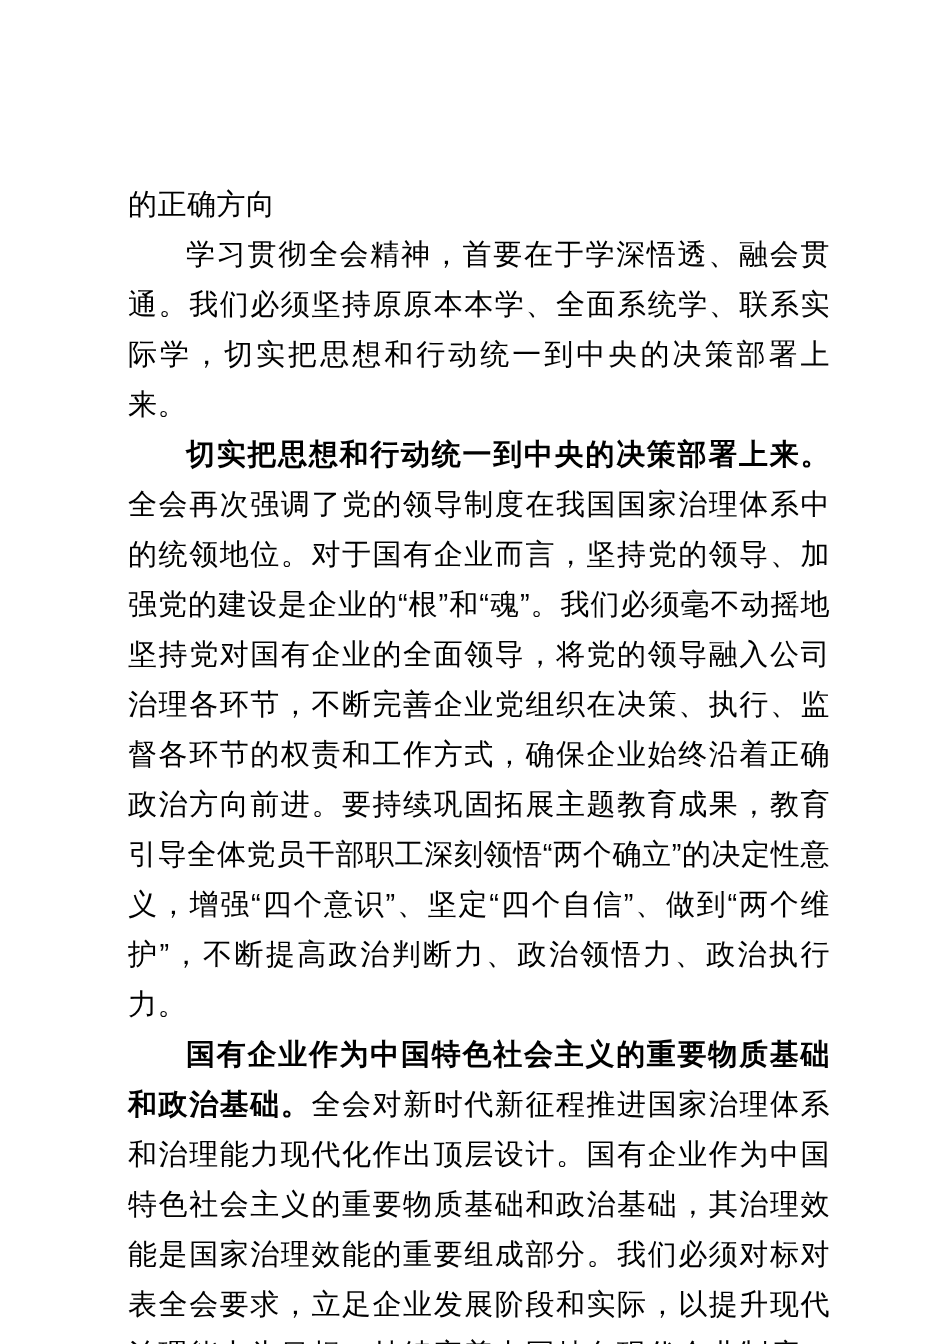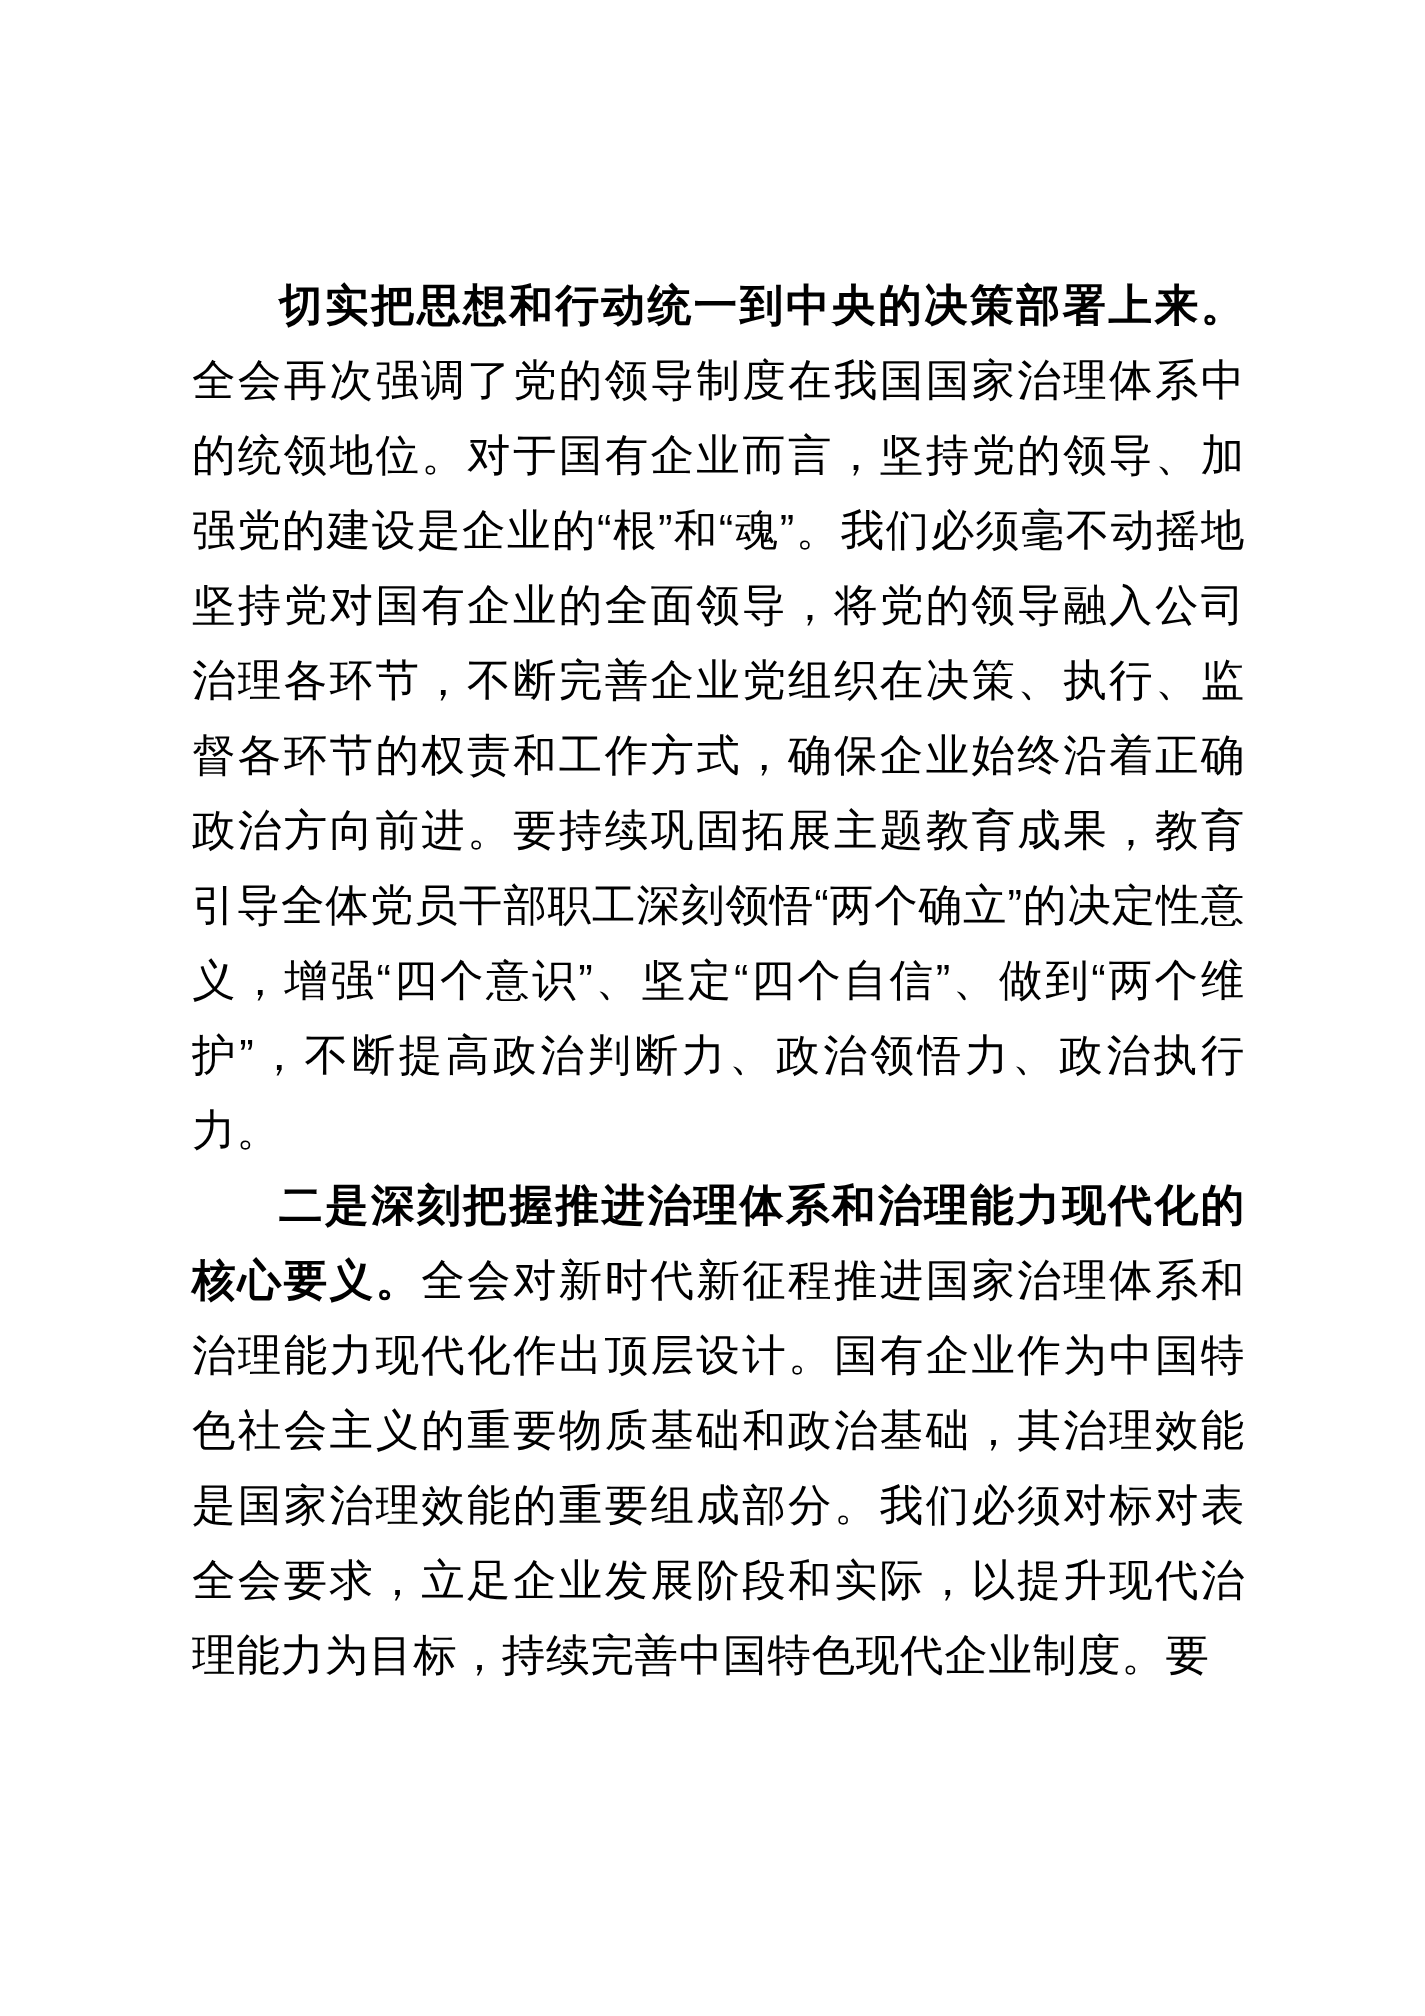--- a/index.html
+++ b/index.html
@@ -39,16 +39,18 @@
   }
   .run.bold {
     font-weight: bold;
   }
 </style>
 </head>
 <body>
 
 <div class="page">
   <div class="text-block" style="color: rgb(0, 0, 0);">
+      <p class="para"><span class="run">的正确方向</span></p>
+      <p class="para indent"><span class="run">学习贯彻全会精神，首要在于学深悟透、融会贯通。我们必须坚持原原本本学、全面系统学、联系实际学，切实把思想和行动统一到中央的决策部署上来。</span></p>
       <p class="para indent"><span class="run bold">切实把思想和行动统一到中央的决策部署上来。</span><span class="run">全会再次强调了党的领导制度在我国国家治理体系中的统领地位。对于国有企业而言，坚持党的领导、加强党的建设是企业的“根”和“魂”。我们必须毫不动摇地坚持党对国有企业的全面领导，将党的领导融入公司治理各环节，不断完善企业党组织在决策、执行、监督各环节的权责和工作方式，确保企业始终沿着正确政治方向前进。要持续巩固拓展主题教育成果，教育引导全体党员干部职工深刻领悟“两个确立”的决定性意义，增强“四个意识”、坚定“四个自信”、做到“两个维护”，不断提高政治判断力、政治领悟力、政治执行力。</span></p>
-      <p class="para indent"><span class="run bold">二是深刻把握推进治理体系和治理能力现代化的核心要义。</span><span class="run">全会对新时代新征程推进国家治理体系和治理能力现代化作出顶层设计。国有企业作为中国特色社会主义的重要物质基础和政治基础，其治理效能是国家治理效能的重要组成部分。我们必须对标对表全会要求，立足企业发展阶段和实际，以提升现代治理能力为目标，持续完善中国特色现代企业制度。要</span></p>
+      <p class="para indent"><span class="run bold">国有企业作为中国特色社会主义的重要物质基础和政治基础。</span><span class="run">全会对新时代新征程推进国家治理体系和治理能力现代化作出顶层设计。国有企业作为中国特色社会主义的重要物质基础和政治基础，其治理效能是国家治理效能的重要组成部分。我们必须对标对表全会要求，立足企业发展阶段和实际，以提升现代治理能力为目标，持续完善中国特色现代企业制度。要</span></p>
     </div>
 </div>
 
 </body></html>

